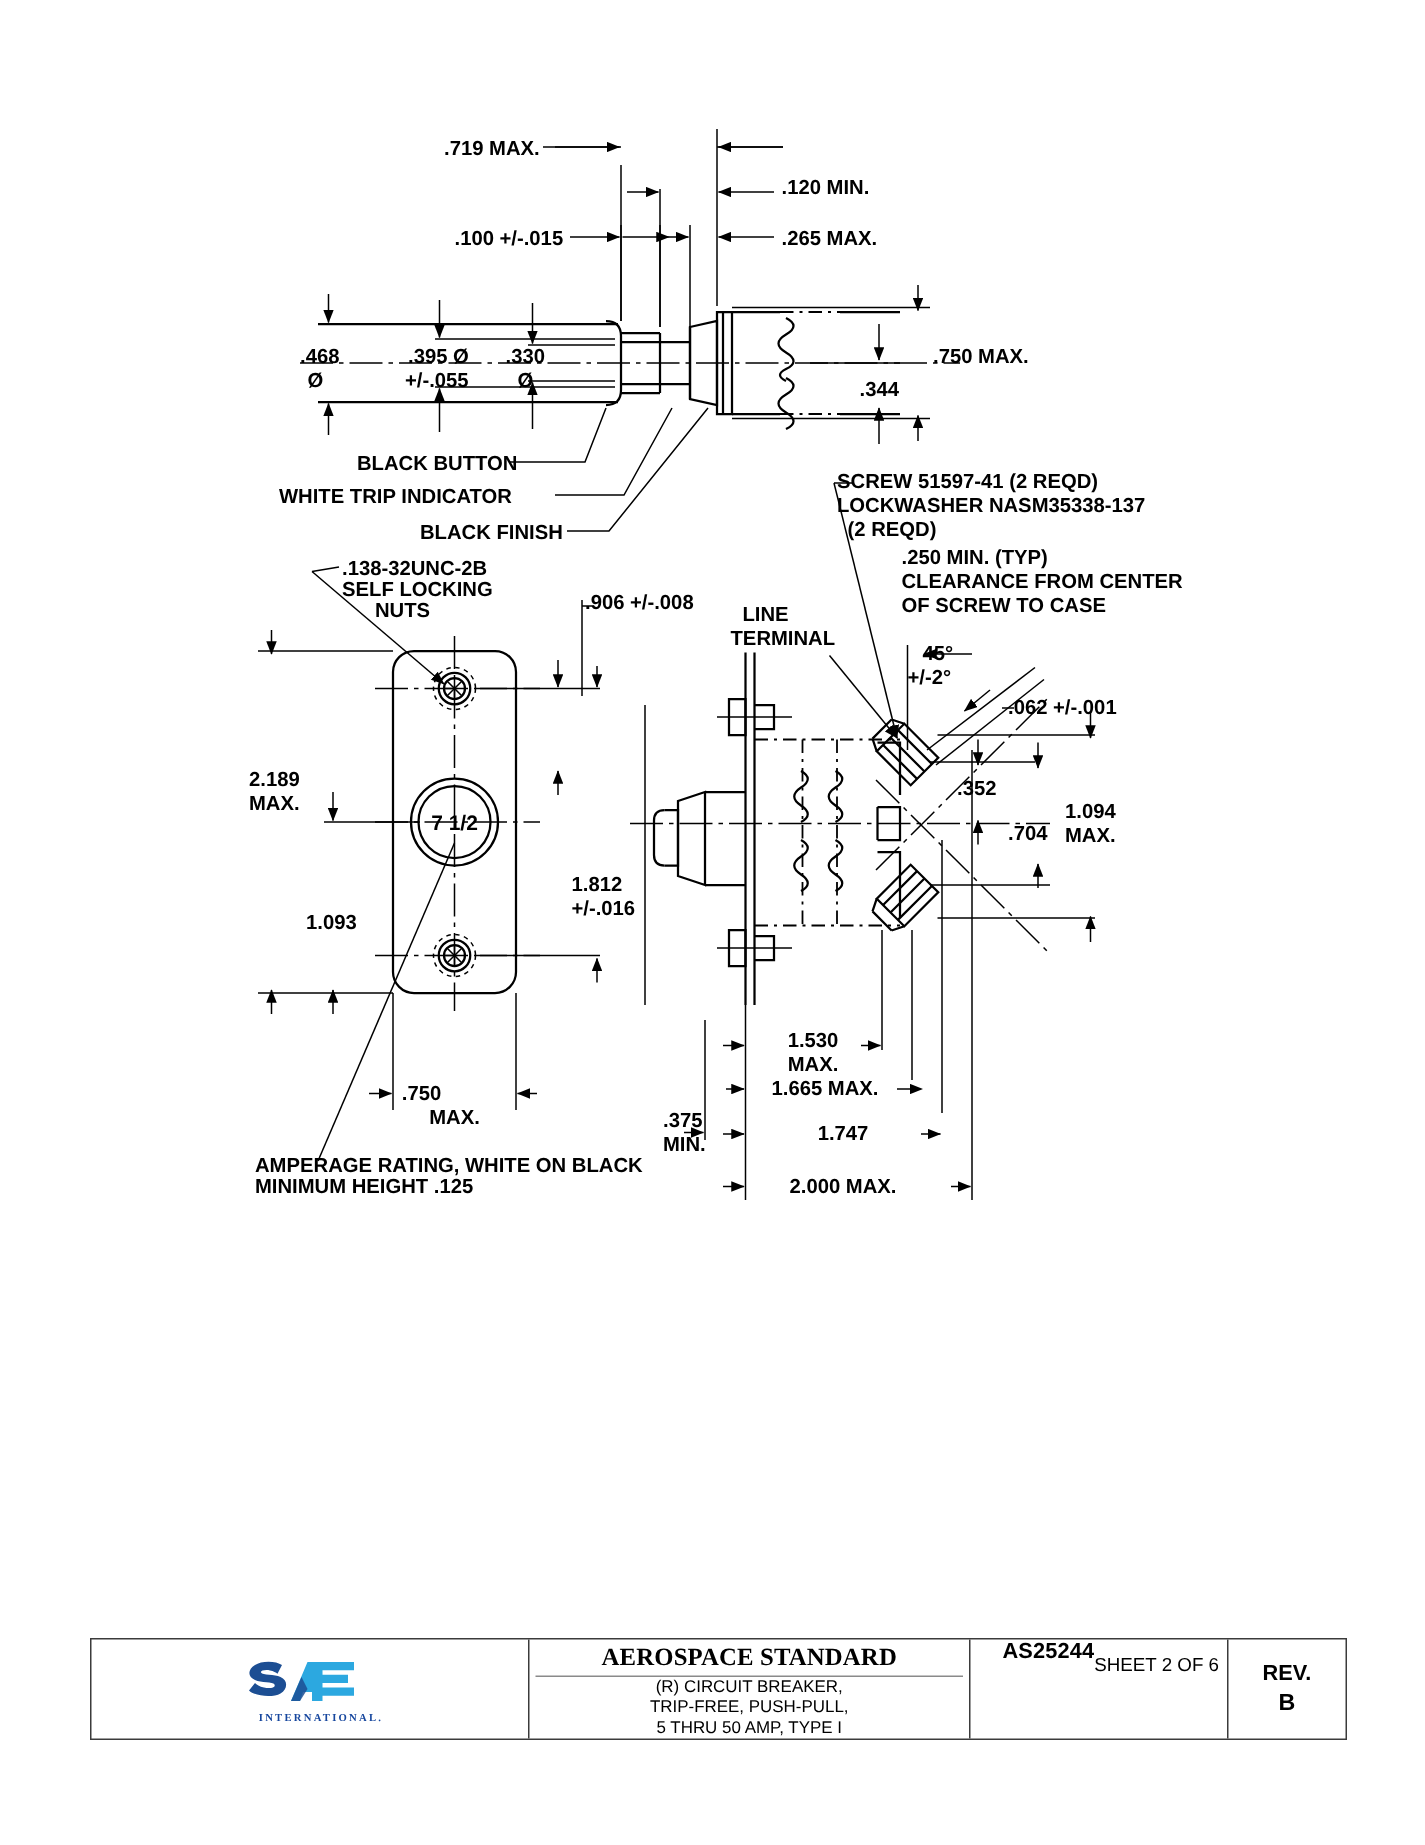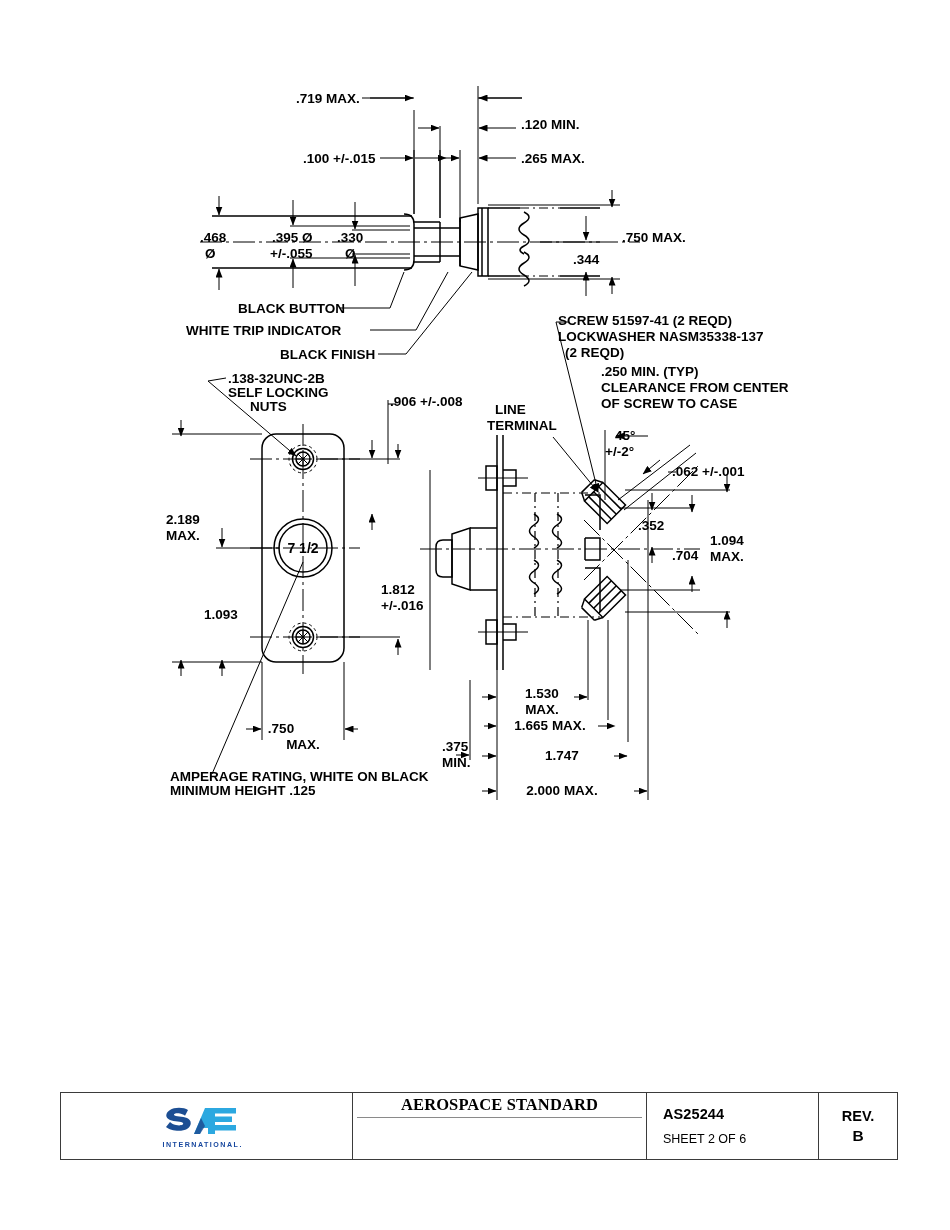--- a/index.html
+++ b/index.html
@@ -48,38 +48,38 @@
     font-family:Liberation Serif, serif;
   }
   .tb-mid-top span{font-size:16.5px;font-weight:bold;letter-spacing:0.1px;}
   .tb-mid-bot{
     flex:1;display:flex;flex-direction:column;align-items:center;
     justify-content:center;padding-top:1px;
   }
   .tb-mid-bot span{font-size:11.3px;line-height:13.4px;display:block;text-align:center;}
   .tb-num{
     width:172px;border-right:1.4px solid #3b3b3b;
-    display:flex;flex-direction:column;align-items:flex-start;
+    display:flex;flex-direction:row;align-items:flex-start;
     justify-content:center;padding-left:16px;
   }
   .tb-num .num{font-size:14.5px;font-weight:bold;letter-spacing:0.1px;}
   .tb-num .sheet{font-size:12.5px;margin-top:10px;}
   .tb-rev{
     width:78px;display:flex;flex-direction:column;
     align-items:center;justify-content:center;
   }
   .tb-rev .rl{font-size:14.5px;font-weight:bold;}
   .tb-rev .rv{font-size:15.5px;font-weight:bold;margin-top:3px;}
 
   
   .sae-logo{width:94px;height:44px;position:relative;}
   .sae-int{
-    position:absolute;left:3px;bottom:-1px;
+    position:absolute;left:13px;bottom:-1px;
     font-size:7.1px;font-weight:bold;color:#17479E;
-    letter-spacing:1.5px;font-family:Liberation Sans, sans-serif;
+    letter-spacing:1.5px;font-family:Liberation Serif, serif;
   }
 </style>
 </head>
 <body>
 
 <div id="page">
 
   <div id="drawing">
   <svg width="950" height="820" viewBox="0 0 950 820" xmlns="http://www.w3.org/2000/svg">
     <defs>
@@ -470,20 +470,25 @@
           <path fill="#1C4E93" d="M34,30 L41,14 L45,22 L40,30 Z" opacity="0.85"></path>
         </svg>
         <span class="sae-int">INTERNATIONAL.</span>
       </div>
     </div>
 
     <div class="tb-cell tb-mid">
       <div class="tb-mid-top">
         <span>AEROSPACE STANDARD</span>
       </div>
+      <div class="tb-mid-bot">
+        <span>(R) CIRCUIT BREAKER,</span>
+        <span>TRIP-FREE, PUSH-PULL,</span>
+        <span>5 THRU 50 AMP, TYPE I</span>
+      </div>
     </div>
 
     <div class="tb-cell tb-num">
       <span class="num">AS25244</span>
       <span class="sheet">SHEET 2 OF 6</span>
     </div>
 
     <div class="tb-cell tb-rev">
       <span class="rl">REV.</span>
       <span class="rv">B</span>

